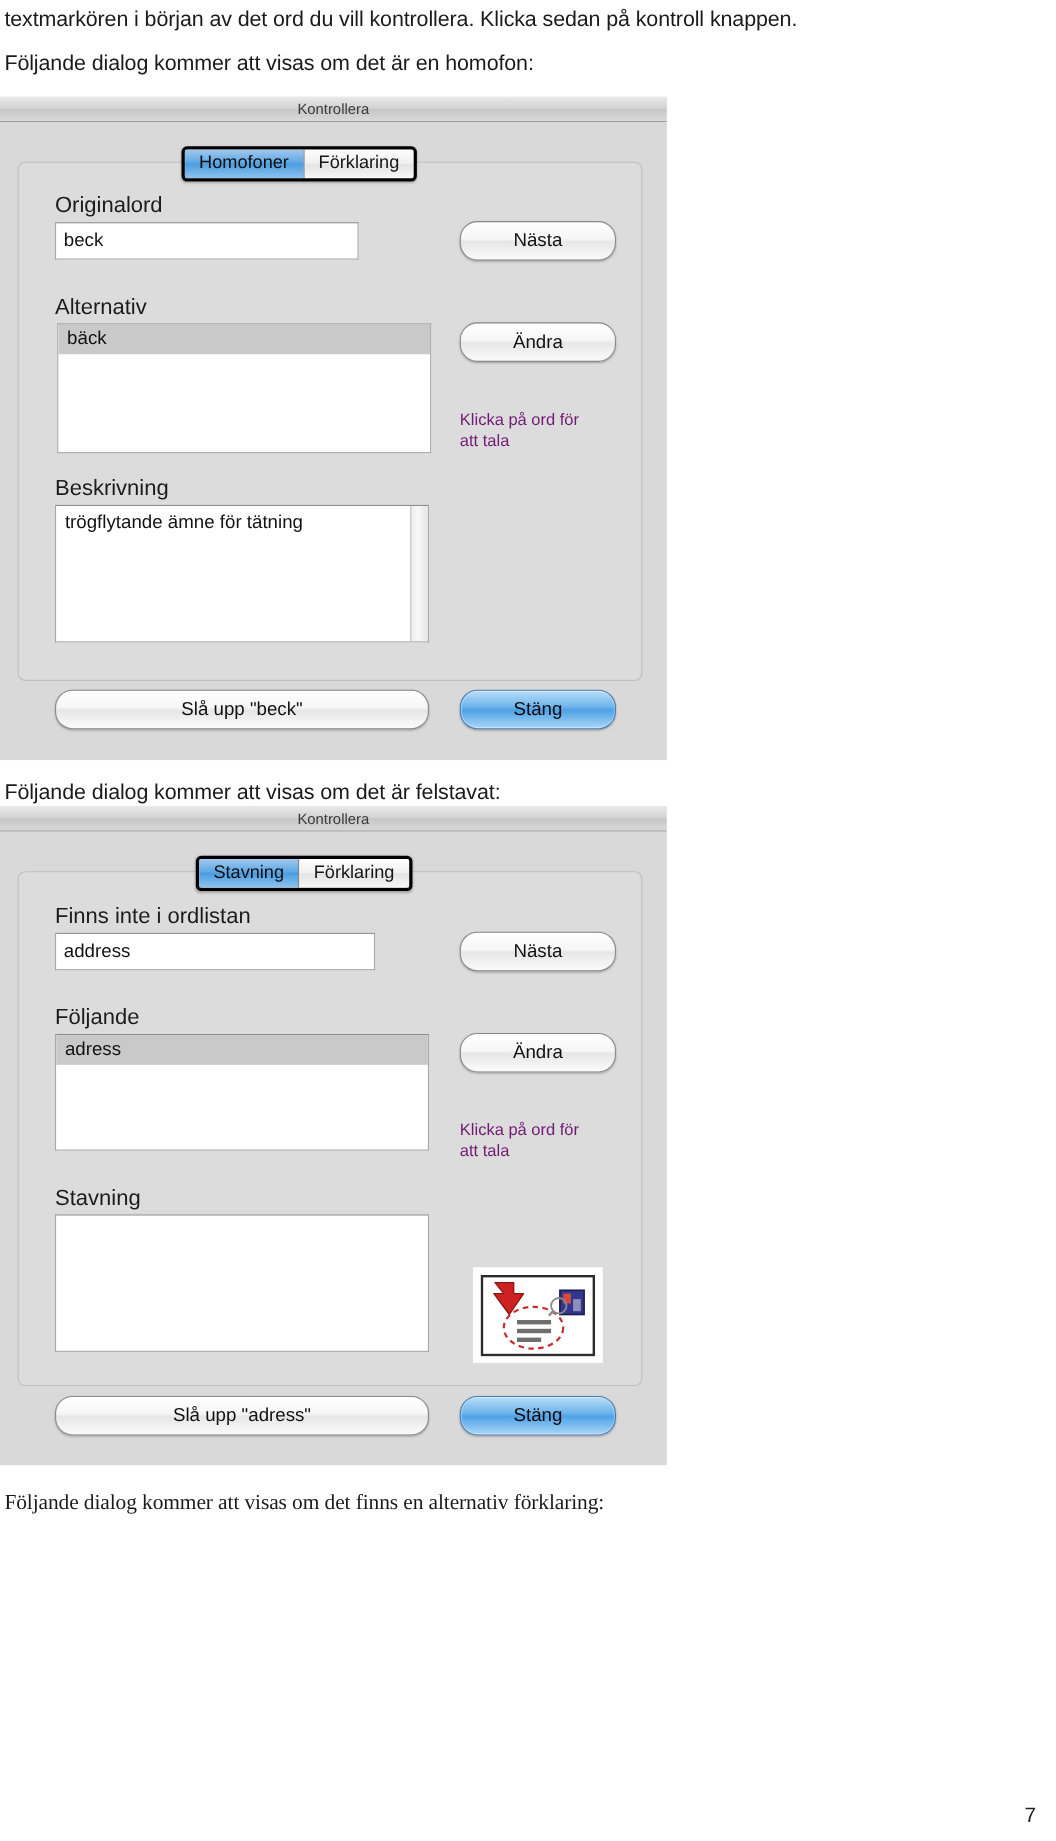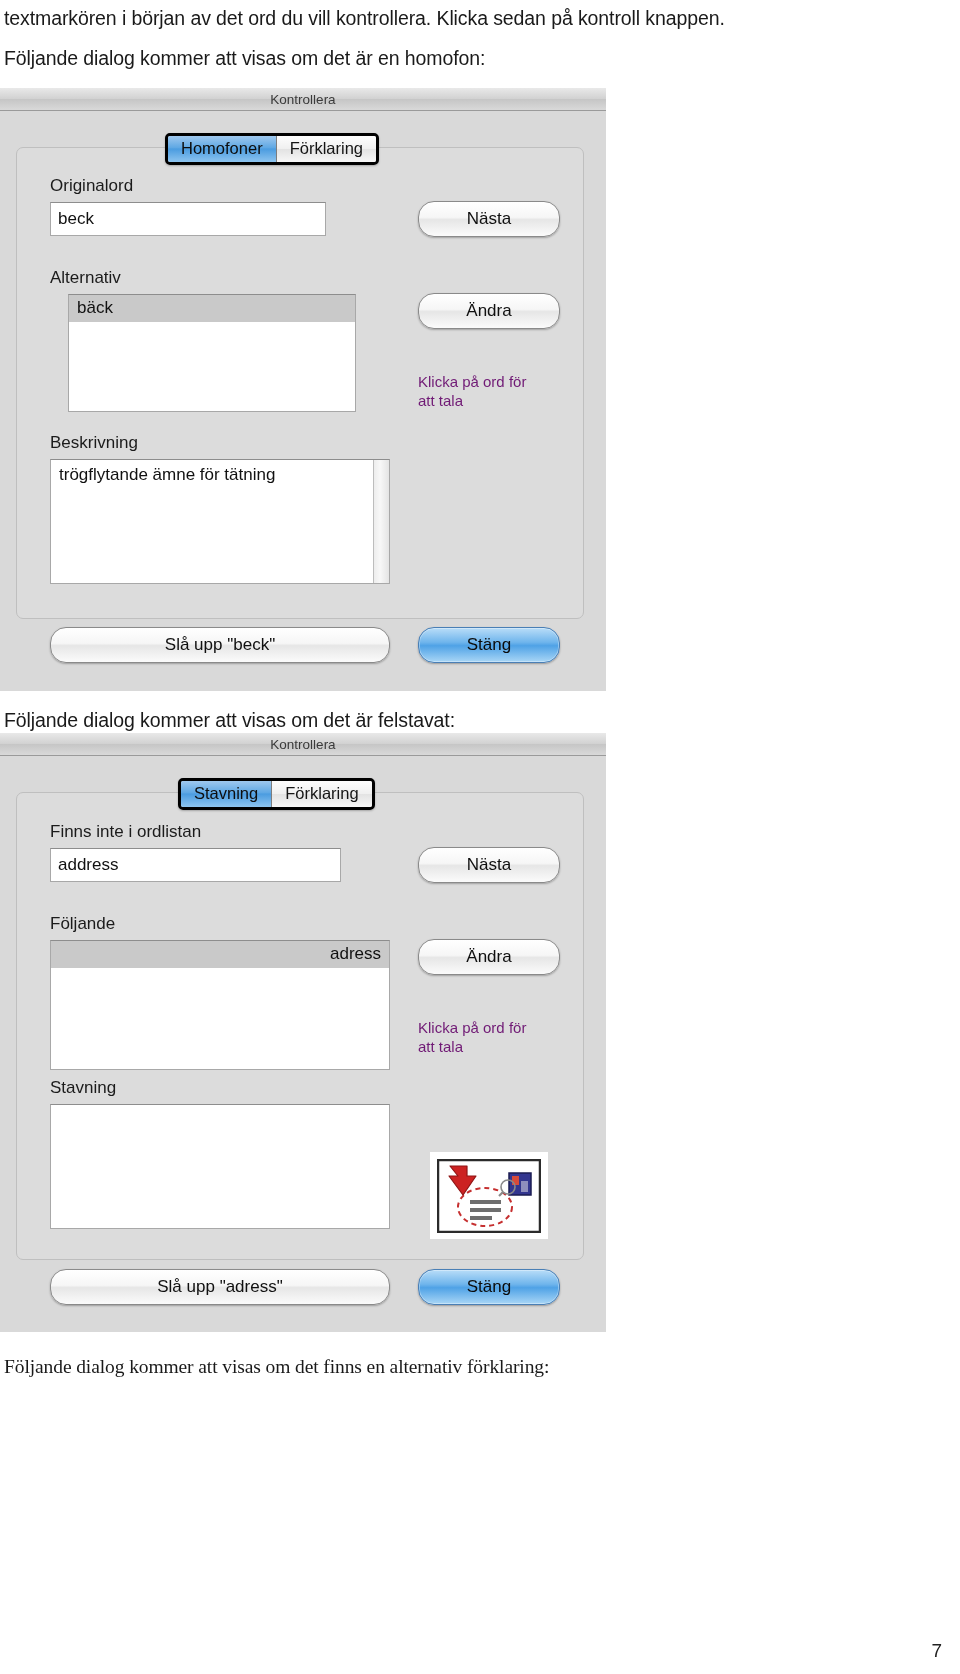--- a/index.html
+++ b/index.html
@@ -106,21 +106,21 @@
     right: 22px;
     top: 36px;
     bottom: 72px;
     border: 1px solid #bfbfbf;
     border-radius: 7px;
     background: #dcdcdc;
   }
 
   .field-label {
     position: absolute;
-    font-size: 17px;
+    font-size: 20px;
     color: #1b1b1b;
     white-space: nowrap;
   }
 
   .textfield {
     position: absolute;
     background: #ffffff;
     border: 1px solid #a8a8a8;
     border-top-color: #8d8d8d;
     box-sizing: border-box;
@@ -235,21 +235,21 @@
     <div class="groupbox"></div>
 
     <div class="field-label" style="left:50px; top:65px;">Originalord</div>
     <div class="textfield" style="left:50px; top:91px; width:276px; height:34px;">
       <span>beck</span>
     </div>
 
     <div class="btn" style="left:418px; top:90px; width:142px; height:36px;">Nästa</div>
 
     <div class="field-label" style="left:50px; top:157px;">Alternativ</div>
-    <div class="listbox" style="left:68px; top:183px; width:288px; height:118px;">
+    <div class="listbox" style="left:52px; top:183px; width:340px; height:118px;">
       <div class="list-row selected">bäck</div>
     </div>
 
     <div class="btn" style="left:418px; top:182px; width:142px; height:36px;">Ändra</div>
 
     <div class="hint" style="left:418px; top:262px; width:142px;">Klicka på ord för
 att tala</div>
 
     <div class="field-label" style="left:50px; top:322px;">Beskrivning</div>
     <div class="textarea" style="left:50px; top:348px; width:340px; height:125px;">
@@ -281,21 +281,21 @@
     <div class="groupbox"></div>
 
     <div class="field-label" style="left:50px; top:66px;">Finns inte i ordlistan</div>
     <div class="textfield" style="left:50px; top:92px; width:291px; height:34px;">
       <span>address</span>
     </div>
 
     <div class="btn" style="left:418px; top:91px; width:142px; height:36px;">Nästa</div>
 
     <div class="field-label" style="left:50px; top:158px;">Följande</div>
-    <div class="listbox" style="left:50px; top:184px; width:340px; height:130px;text-align:right;">
+    <div class="listbox" style="left:50px; top:184px; width:340px; height:106px;">
       <div class="list-row selected">adress</div>
     </div>
 
     <div class="btn" style="left:418px; top:183px; width:142px; height:36px;">Ändra</div>
 
     <div class="hint" style="left:418px; top:263px; width:142px;">Klicka på ord för
 att tala</div>
 
     <div class="field-label" style="left:50px; top:322px;">Stavning</div>
     <div class="listbox" style="left:50px; top:348px; width:340px; height:125px;"></div>

